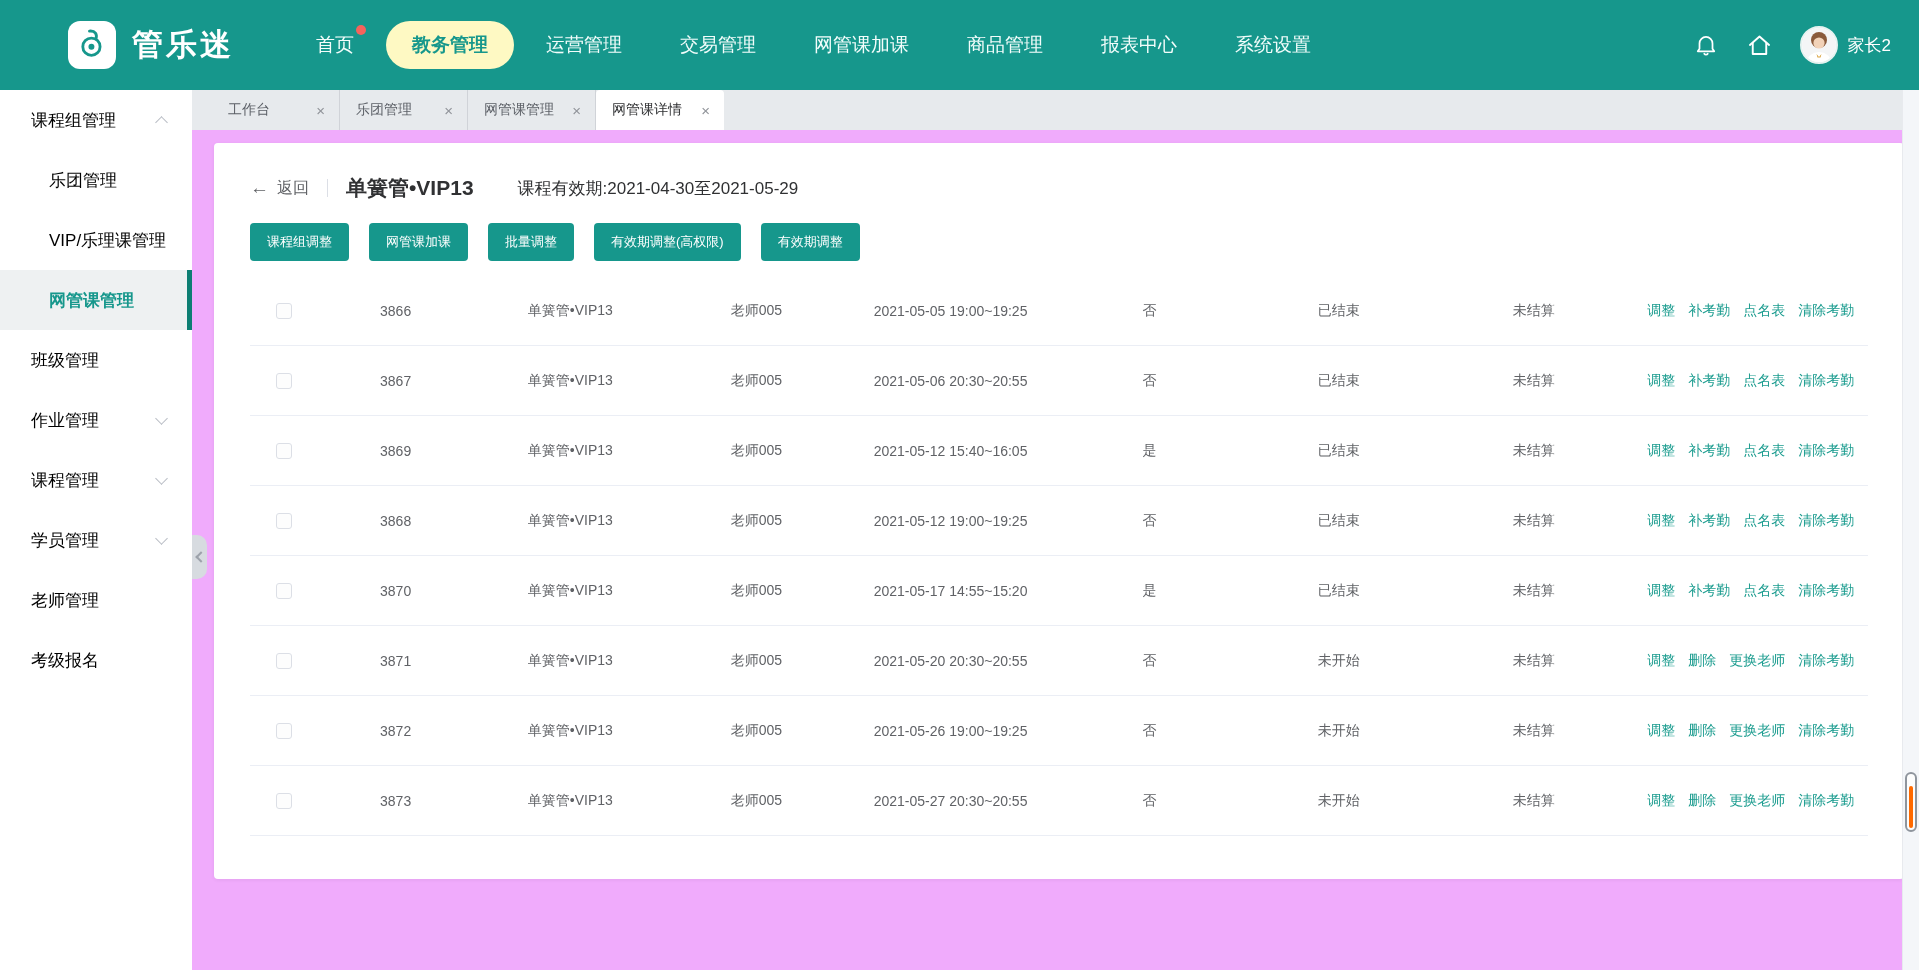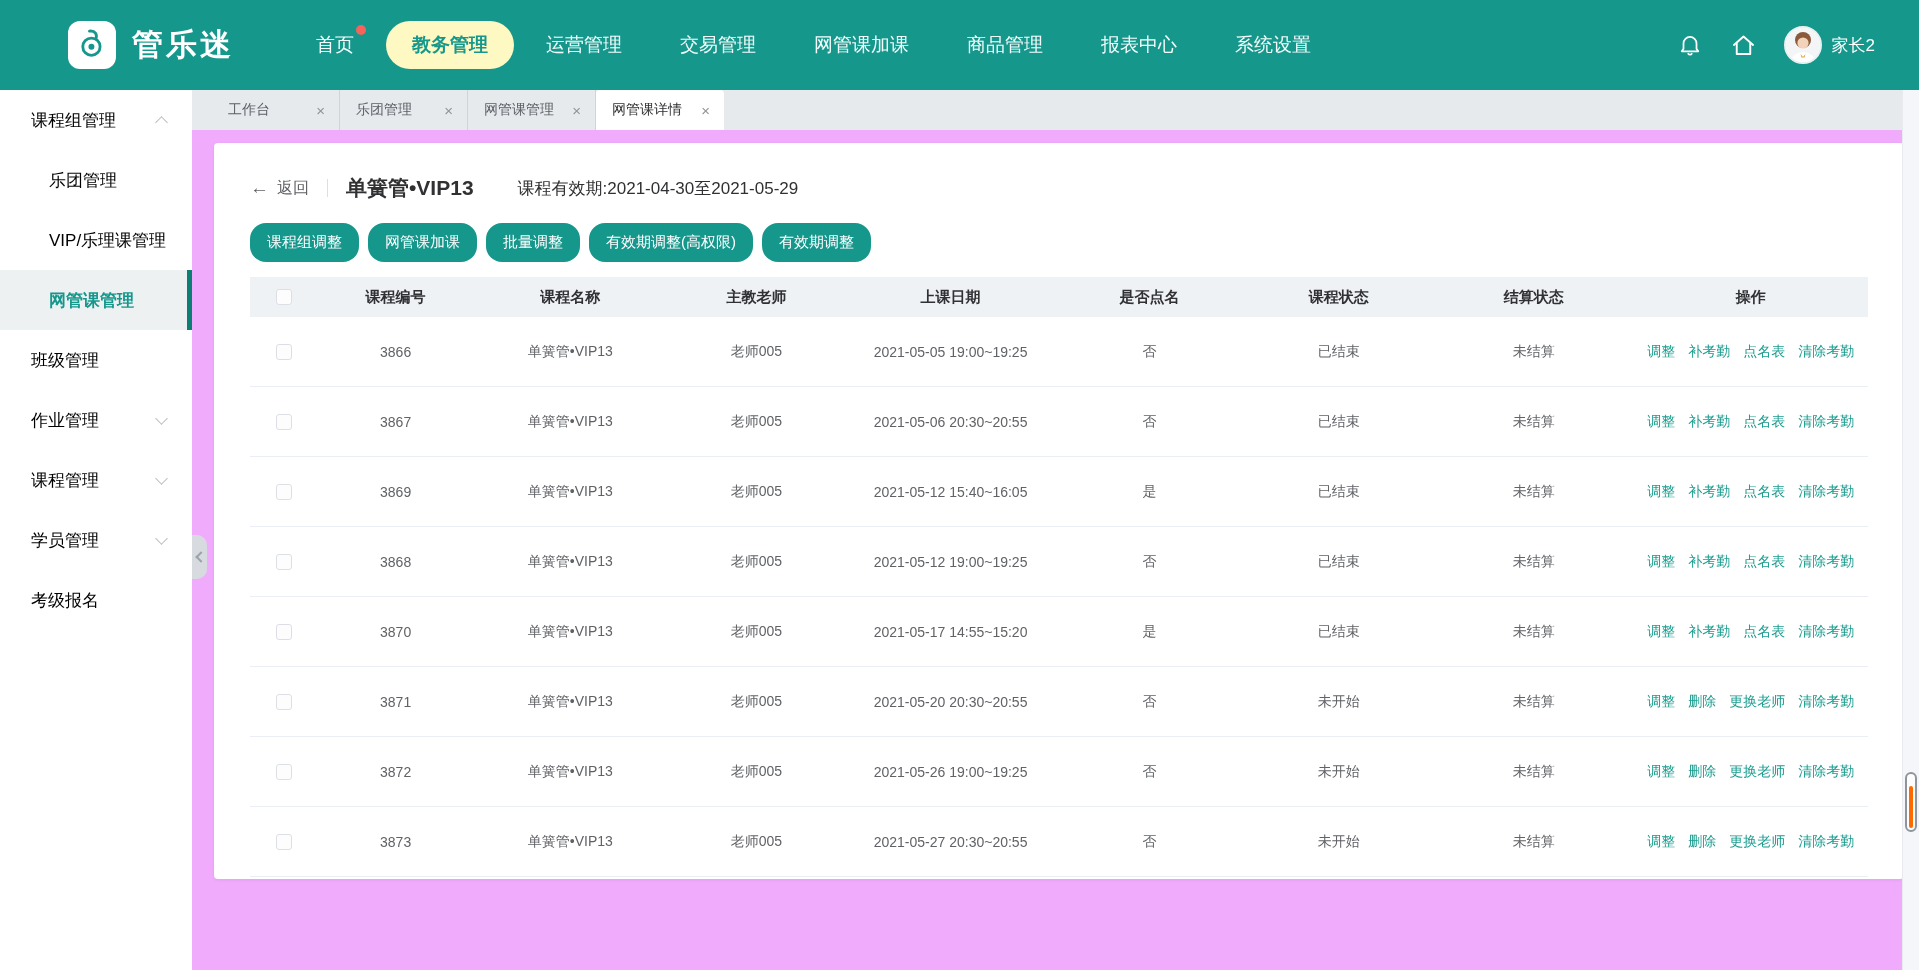--- a/index.html
+++ b/index.html
@@ -8,21 +8,21 @@
 
   
   .topbar { position:absolute; top:0; left:0; width:1919px; height:90px; background:#16978c; display:flex; align-items:center; z-index:20; }
   .brand { display:flex; align-items:center; margin-left:68px; }
   .logo-box { width:48px; height:48px; background:#ffffff; border-radius:12px; display:flex; align-items:center; justify-content:center; }
   .brand-name { color:#ffffff; font-size:31px; font-weight:bold; letter-spacing:3px; margin-left:16px;text-align:center; }
   .topnav { display:flex; align-items:center; margin-left:56px; }
   .nav-item { position:relative; color:#f2fdfb; font-size:19px; padding:11px 26px; margin-right:6px; border-radius:24px; cursor:pointer; white-space:nowrap; }
   .nav-item.active { background:#fef9c3; color:#16978c; font-weight:bold; }
   .nav-badge { position:absolute; top:4px; right:14px; width:10px; height:10px; border-radius:50%; background:#f5635c; }
-  .topbar-right { position:absolute; right:44px; top:0; height:90px; display:flex; align-items:center; gap:26px; }
+  .topbar-right { position:absolute; right:28px; top:0; height:90px; display:flex; align-items:center; gap:26px; }
   .top-icon { width:28px; height:28px; display:flex; align-items:center; justify-content:center; cursor:pointer; }
   .avatar-wrap { display:flex; align-items:center; gap:10px; cursor:pointer; }
   .avatar { width:38px; height:38px; border-radius:50%; background:#ffffff; overflow:hidden; border:2px solid #e6f2f0; }
   .user-name { color:#ffffff; font-size:17px; }
 
   
   .sidebar { position:absolute; top:90px; left:0; width:192px; bottom:0; background:#ffffff; z-index:10; }
   .side-item { position:relative; height:60px; display:flex; align-items:center; font-size:17px; color:#000000; cursor:pointer; padding-left:31px; }
   .side-item.sub { padding-left:49px; }
   .side-item.active { background:#eef1f2; color:#16978c; font-weight:bold; }
@@ -43,21 +43,21 @@
   .card { position:absolute; left:22px; right:15px; top:53px; height:736px; background:#ffffff; border-radius:4px; box-shadow:0 1px 4px rgba(0,0,0,.06); padding:0 36px; }
 
   .detail-header { display:flex; align-items:center; padding-top:28px; height:62px; }
   .back-link { display:flex; align-items:center; gap:8px; color:#606266; font-size:16px; cursor:pointer; }
   .back-arrow { font-size:19px; color:#606266; }
   .vdivider { width:1px; height:18px; background:#dcdfe6; margin:0 18px; }
   .detail-title { font-size:21px; font-weight:bold; color:#303133; }
   .detail-validity { font-size:17px; color:#303133; margin-left:44px; }
 
   .btn-row { display:flex; margin-top:18px; }
-  .btn { background:#16978c; color:#ffffff; font-size:15px; border:none; border-radius:16px; padding:10px 17px; margin-right:9px; cursor:pointer; font-family:inherit; white-space:nowrap; }
+  .btn { background:#16978c; color:#ffffff; font-size:13px; border:none; border-radius:4px; padding:10px 17px; margin-right:20px; cursor:pointer; font-family:inherit; white-space:nowrap; }
 
   .table { margin-top:15px; width:100%; }
   .tr { display:flex; align-items:center; height:70px; border-bottom:1px solid #ebeef5; }
   .tr.thead { height:40px; background:#eff2f5; border-bottom:none; font-weight:bold; color:#303133; font-size:15px; }
   .td, .th { text-align:center; font-size:14px; color:#606266; overflow:hidden; white-space:nowrap; }
   .col-check { width:4.2%; display:flex; justify-content:center; }
   .col-id { width:9.6%; }
   .col-name { width:12%; }
   .col-teacher { width:11%; }
   .col-date { width:13%; }
@@ -151,20 +151,23 @@
     </div>
     <div class="side-item top">
       <span>课程管理</span>
       <span class="chev down"></span>
     </div>
     <div class="side-item top">
       <span>学员管理</span>
       <span class="chev down"></span>
     </div>
     <div class="side-item top">
+      <span>老师管理</span>
+    </div>
+    <div class="side-item top">
       <span>考级报名</span>
     </div>
   </aside>
 <div class="collapse-handle">
   <span class="chevl"></span>
 </div>
 
 <main class="main">
   <div class="tabbar">
       <div class="tab">
@@ -198,33 +201,20 @@
 
     <div class="btn-row">
         <button class="btn">课程组调整</button>
         <button class="btn">网管课加课</button>
         <button class="btn">批量调整</button>
         <button class="btn">有效期调整(高权限)</button>
         <button class="btn">有效期调整</button>
       </div>
 
     <div class="table">
-        <div class="tr thead">
-          <div class="th col-check">
-            <input class="cbx" type="checkbox" style="">
-          </div>
-          <div class="th col-id">课程编号</div>
-          <div class="th col-name">课程名称</div>
-          <div class="th col-teacher">主教老师</div>
-          <div class="th col-date">上课日期</div>
-          <div class="th col-roll">是否点名</div>
-          <div class="th col-status">课程状态</div>
-          <div class="th col-settle">结算状态</div>
-          <div class="th col-ops">操作</div>
-        </div>
         <div class="tr">
           <div class="td col-check">
             <input class="cbx" type="checkbox" style="">
           </div>
           <div class="td col-id">3866</div>
           <div class="td col-name">单簧管•VIP13</div>
           <div class="td col-teacher">老师005</div>
           <div class="td col-date">2021-05-05 19:00~19:25</div>
           <div class="td col-roll">否</div>
           <div class="td col-status">已结束</div>

